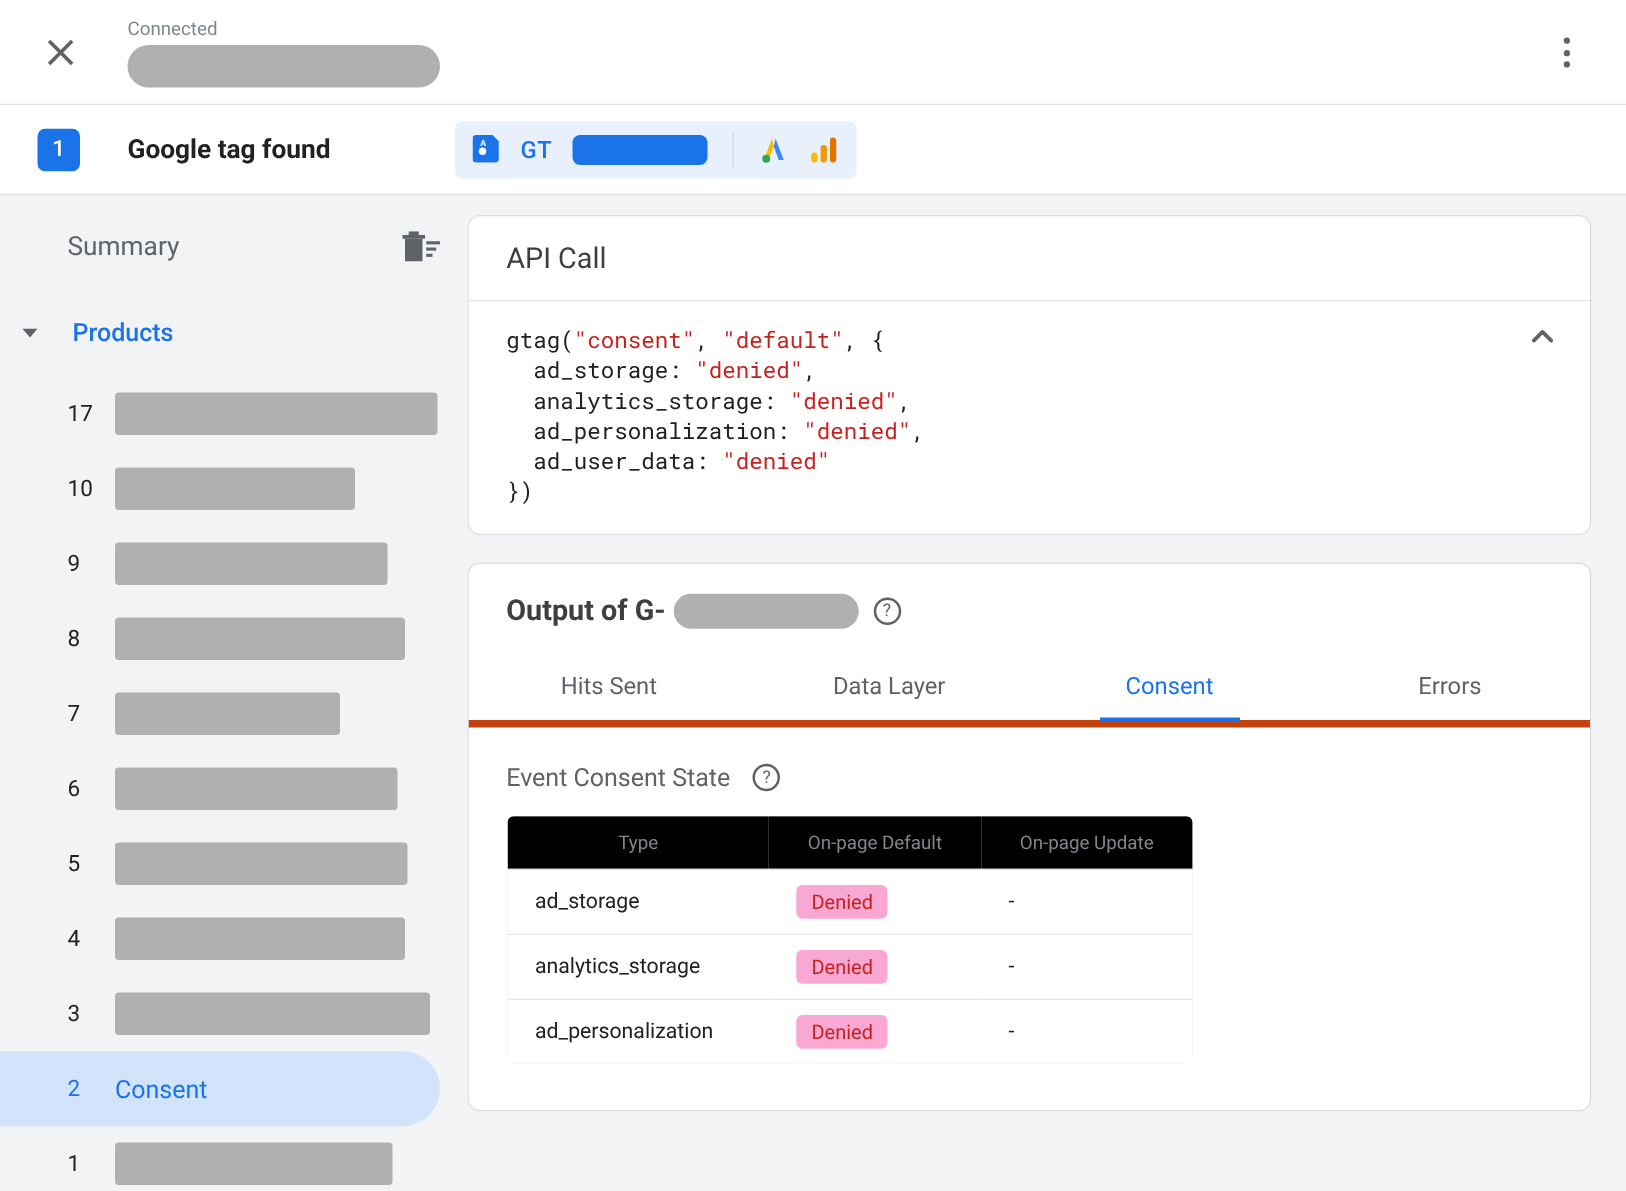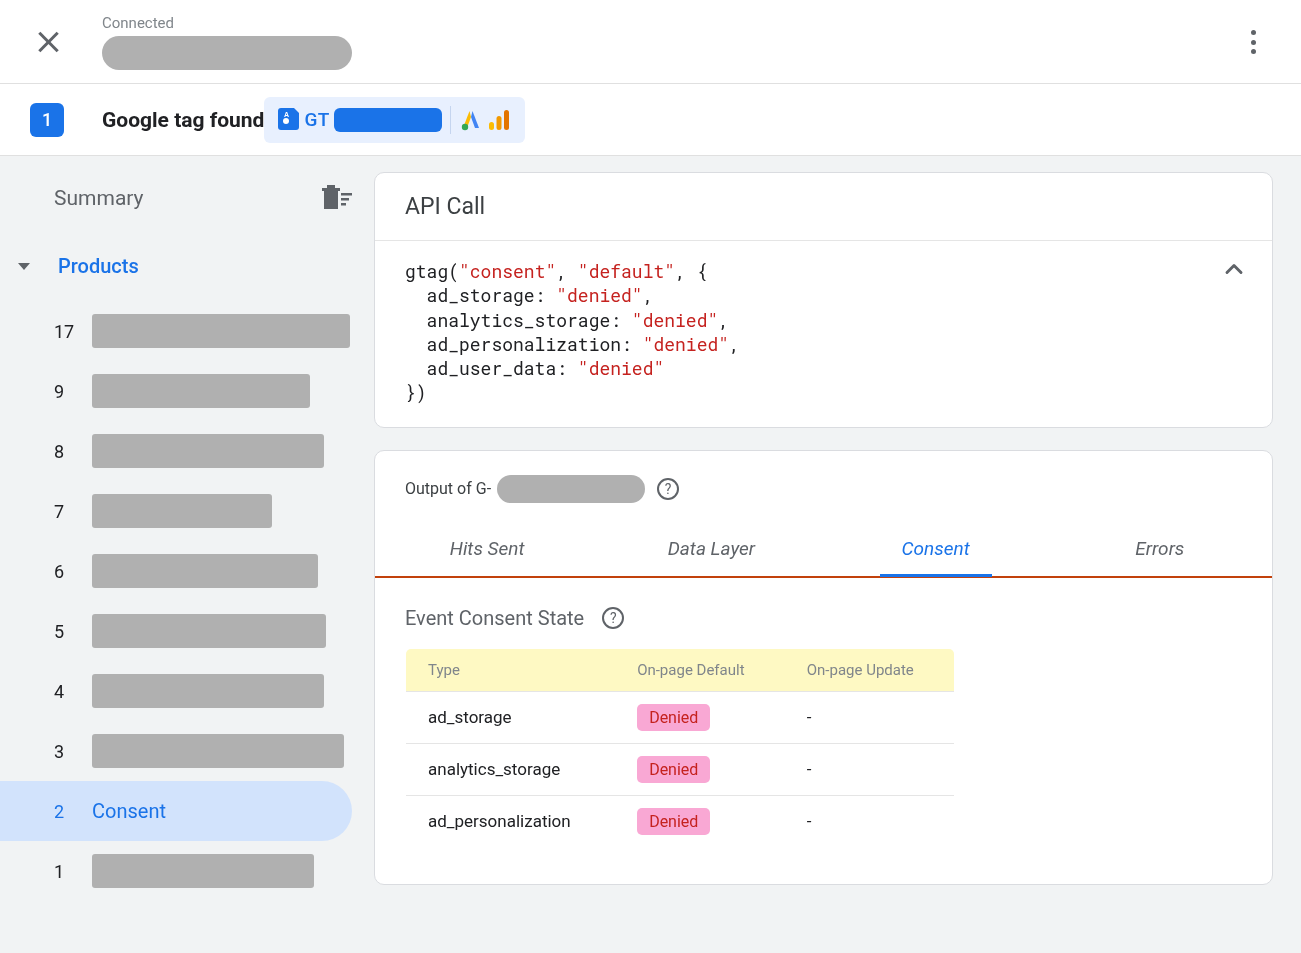--- a/index.html
+++ b/index.html
@@ -76,27 +76,28 @@
     font-size: 18px; font-weight: 500;
   }
   .tag-found-label {
     margin-left: 38px;
     font-size: 21px;
     font-weight: 700;
     color: #202124;
   }
 
   .gt-chip {
+    margin-left: 100px;
     height: 46px;
     background: #e8f0fe;
     border-radius: 6px;
     display: flex;
     align-items: center;
     padding: 0 14px;
-    gap: 4px;
+    gap: 16px;
   }
   .gt-tag-icon {
     width: 22px; height: 26px;
     position: relative;
   }
   .gt-tag-icon svg { width: 100%; height: 100%; }
   .gt-prefix {
     color: #1a73e8;
     font-size: 19px;
     font-weight: 500;
@@ -234,39 +235,38 @@
     cursor: pointer;
   }
   .collapse-btn svg { width: 100%; height: 100%; }
 
   .output-header {
     display: flex;
     align-items: center;
     padding: 24px 30px 20px;
     gap: 6px;
   }
-  .output-title { font-size: 16px; color: #3c4043; }
+  .output-title { font-size: 23px; color: #3c4043; font-weight: bold; }
   .output-redact {
     width: 148px; height: 28px;
     background: #b0b0b0;
     border-radius: 14px;
   }
   .help-circ {
     width: 22px; height: 22px;
     border: 2px solid #5f6368;
     border-radius: 50%;
     display: flex; align-items: center; justify-content: center;
     font-size: 14px; color: #5f6368;
     margin-left: 6px;
   }
 
   .tabs {
     display: flex;
-    border-bottom: 2px solid #c2410c;
-    font-style: italic;
+    border-bottom: 6px solid #c2410c;
   }
   .tab {
     flex: 1;
     text-align: center;
     padding: 14px 0 16px;
     font-size: 19px;
     color: #5f6368;
     cursor: pointer;
     position: relative;
   }
@@ -298,21 +298,22 @@
   .consent-table th, .consent-table td {
     text-align: left;
     padding: 12px 22px;
     font-size: 17px;
     border-bottom: 1px solid #e5e5e5;
   }
   .consent-table th {
     color: #80868b;
     font-weight: 400;
     font-size: 15px;
-    background: #fef9c3;
+    background: #000000;
+    text-align: center;
   }
   .consent-table tbody tr:last-child td { border-bottom: none; }
   .denied-badge {
     display: inline-block;
     background: #f9a8d4;
     color: #c5221f;
     padding: 4px 12px;
     border-radius: 5px;
     font-size: 16px;
   }
@@ -384,20 +385,24 @@
 
     <div class="products-row">
       <span class="caret-down"></span>
       <span class="products-label">Products</span>
     </div>
 
     <div class="side-list" id="side-list">
         <div class="side-item">
           <span class="side-num">17</span>
           <span class="side-redact" style="width: 258px;"></span>
+        </div>
+        <div class="side-item">
+          <span class="side-num">10</span>
+          <span class="side-redact" style="width: 192px;"></span>
         </div>
         <div class="side-item">
           <span class="side-num">9</span>
           <span class="side-redact" style="width: 218px;"></span>
         </div>
         <div class="side-item">
           <span class="side-num">8</span>
           <span class="side-redact" style="width: 232px;"></span>
         </div>
         <div class="side-item">

